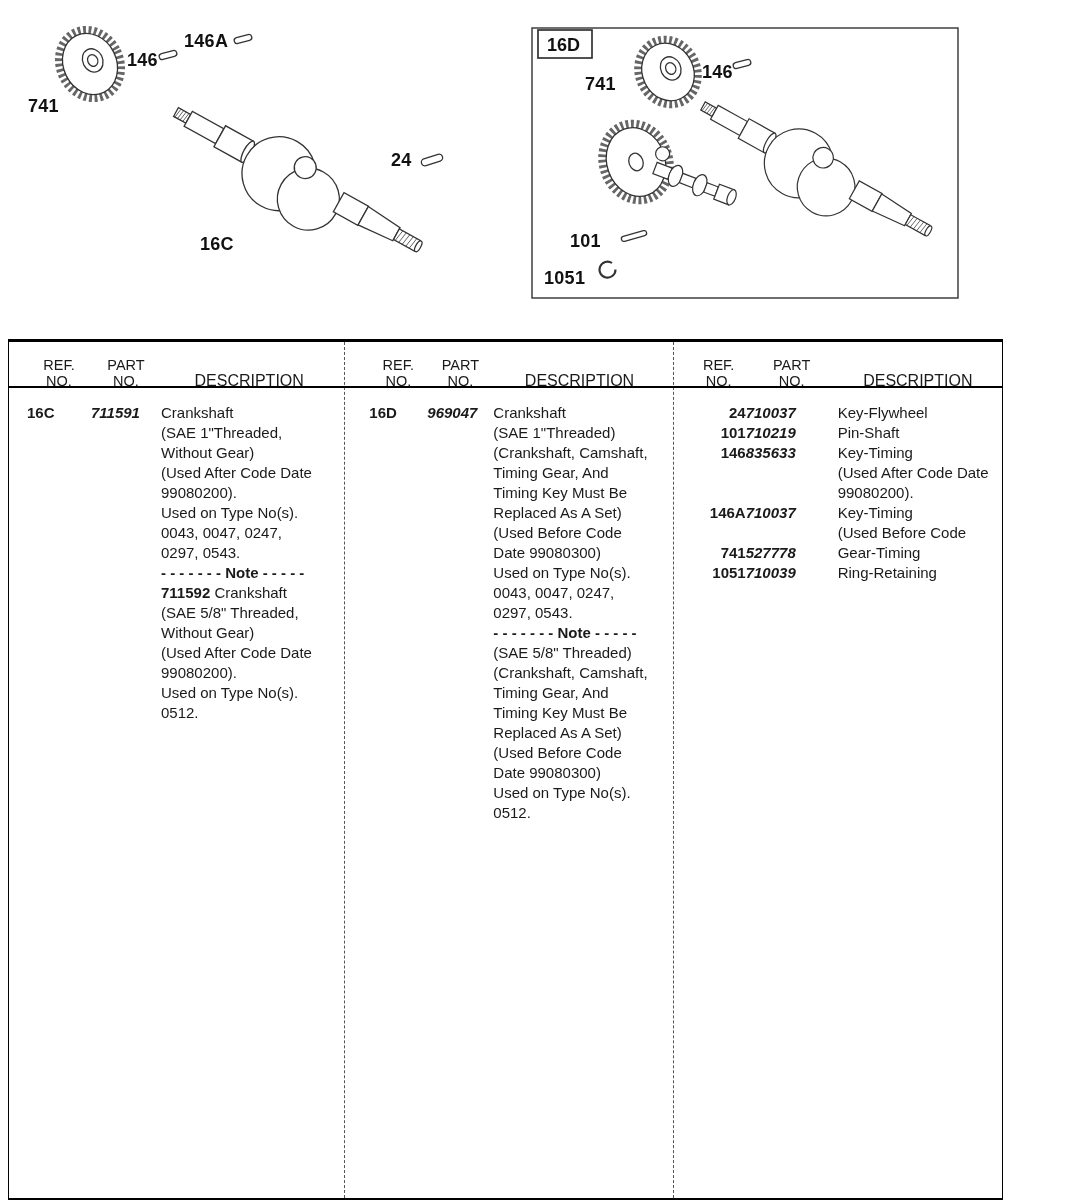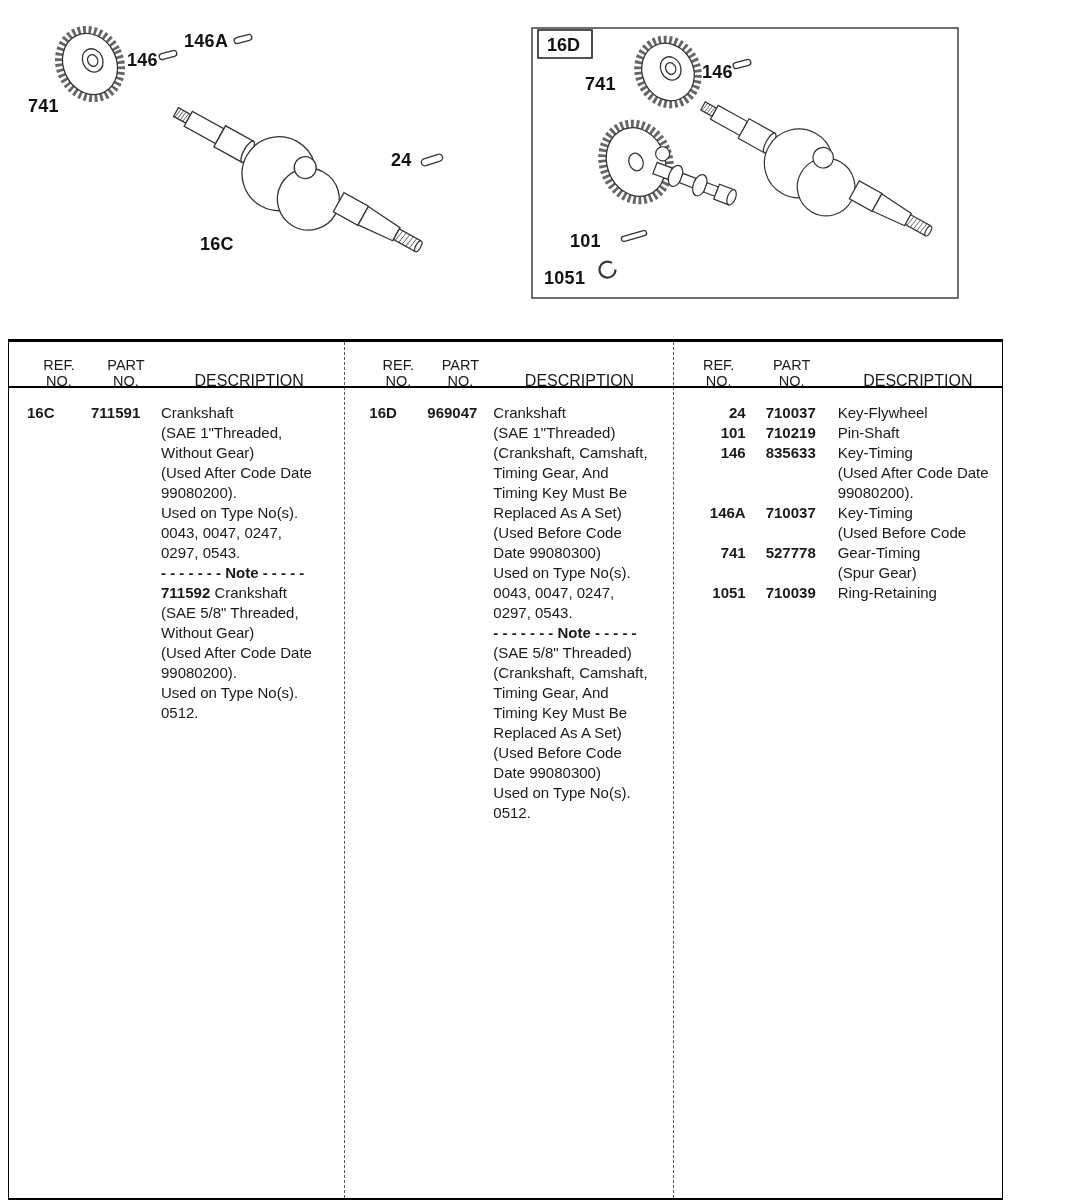--- a/index.html
+++ b/index.html
@@ -43,22 +43,22 @@
   .col-2 .col-head, .col-2 .trow { grid-template-columns:58px 66px 1fr; padding-left:26px; padding-right:6px; }
   .col-3 .col-head, .col-3 .trow { grid-template-columns:54px 92px 1fr; padding-left:20px; padding-right:4px; }
 
   .h-ref, .h-part { display:flex; flex-direction:column; align-items:center; font-size:14.5px; line-height:16px; }
   .h-desc { text-align:center; font-size:16px; line-height:16px; }
 
   .col-body { padding-top:9px; }
   .trow { display:grid; }
   .c-ref { font-weight:bold; }
   .col-3 .c-ref { text-align:right; }
-  .c-part { font-weight:bold; }
-  .col-3 .c-part { padding-left:20px; }
+  .c-part { font-weight:bold;font-style:italic; }
+  .col-3 .c-part { }
   .b { font-weight:bold; }
 </style>
 </head>
 <body>
 
 <svg class="figs" width="1073" height="335" viewBox="0 0 1073 335">
 
   <g>
 
     <g transform="translate(90,64) rotate(-26)">
@@ -441,25 +441,20 @@
             <div class="c-ref"></div>
             <div class="c-part"></div>
             <div class="c-desc"><span>(Used Before Code</span></div>
           </div>
           <div class="trow">
             <div class="c-ref">741</div>
             <div class="c-part">527778</div>
             <div class="c-desc"><span>Gear-Timing</span></div>
           </div>
           <div class="trow">
-            <div class="c-ref"></div>
-            <div class="c-part"></div>
-            <div class="c-desc"><span>(Spur Gear)</span></div>
-          </div>
-          <div class="trow">
             <div class="c-ref">1051</div>
             <div class="c-part">710039</div>
             <div class="c-desc"><span>Ring-Retaining</span></div>
           </div>
         </div>
     </section>
 
   </div>
 </div>
 

